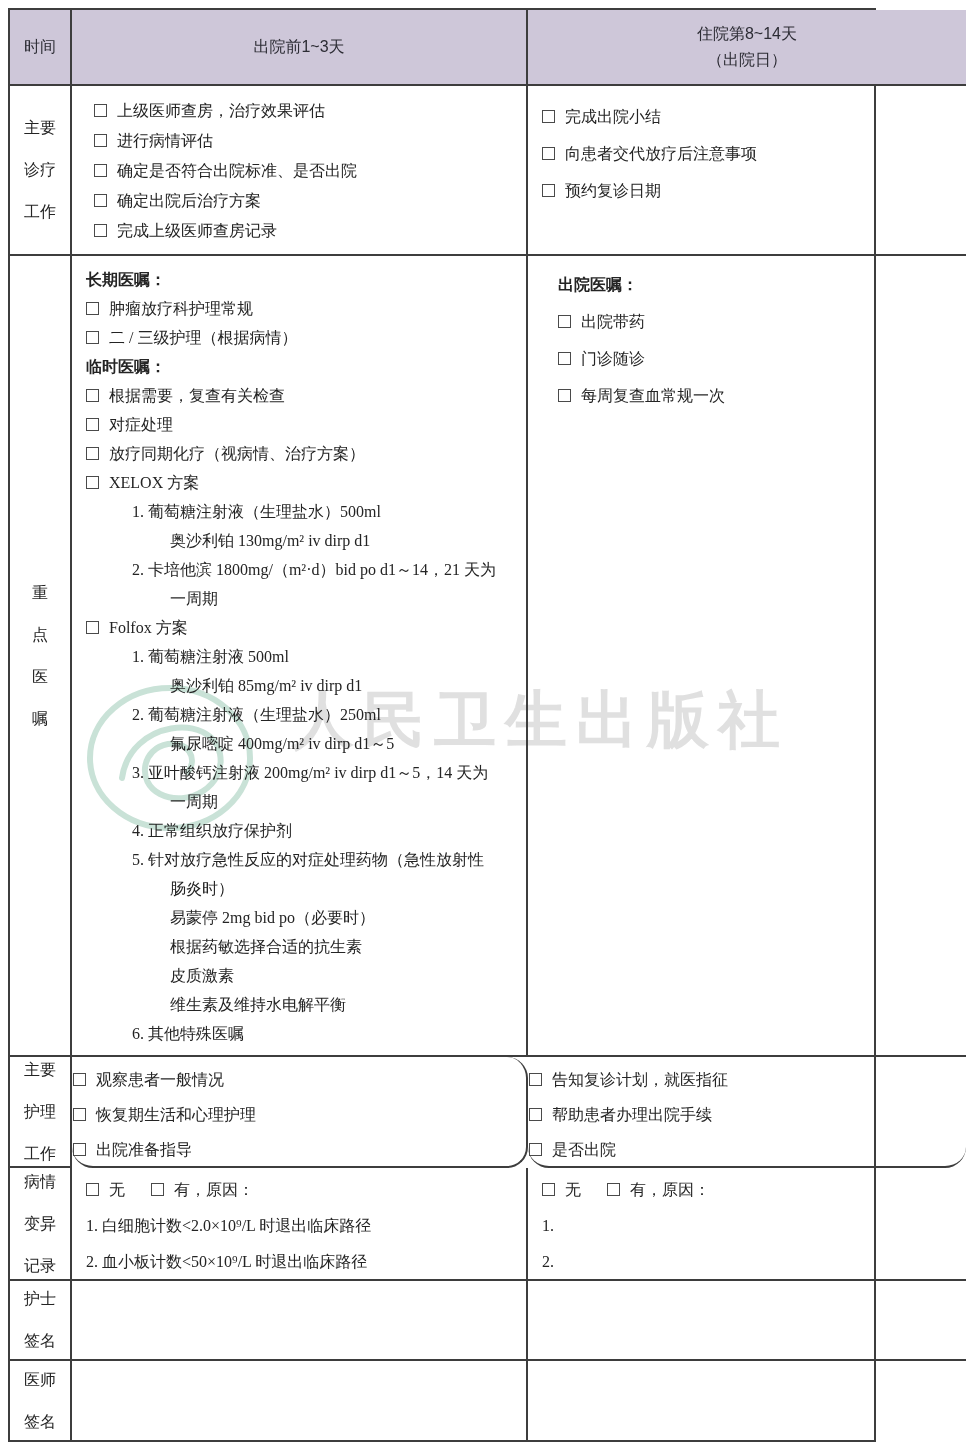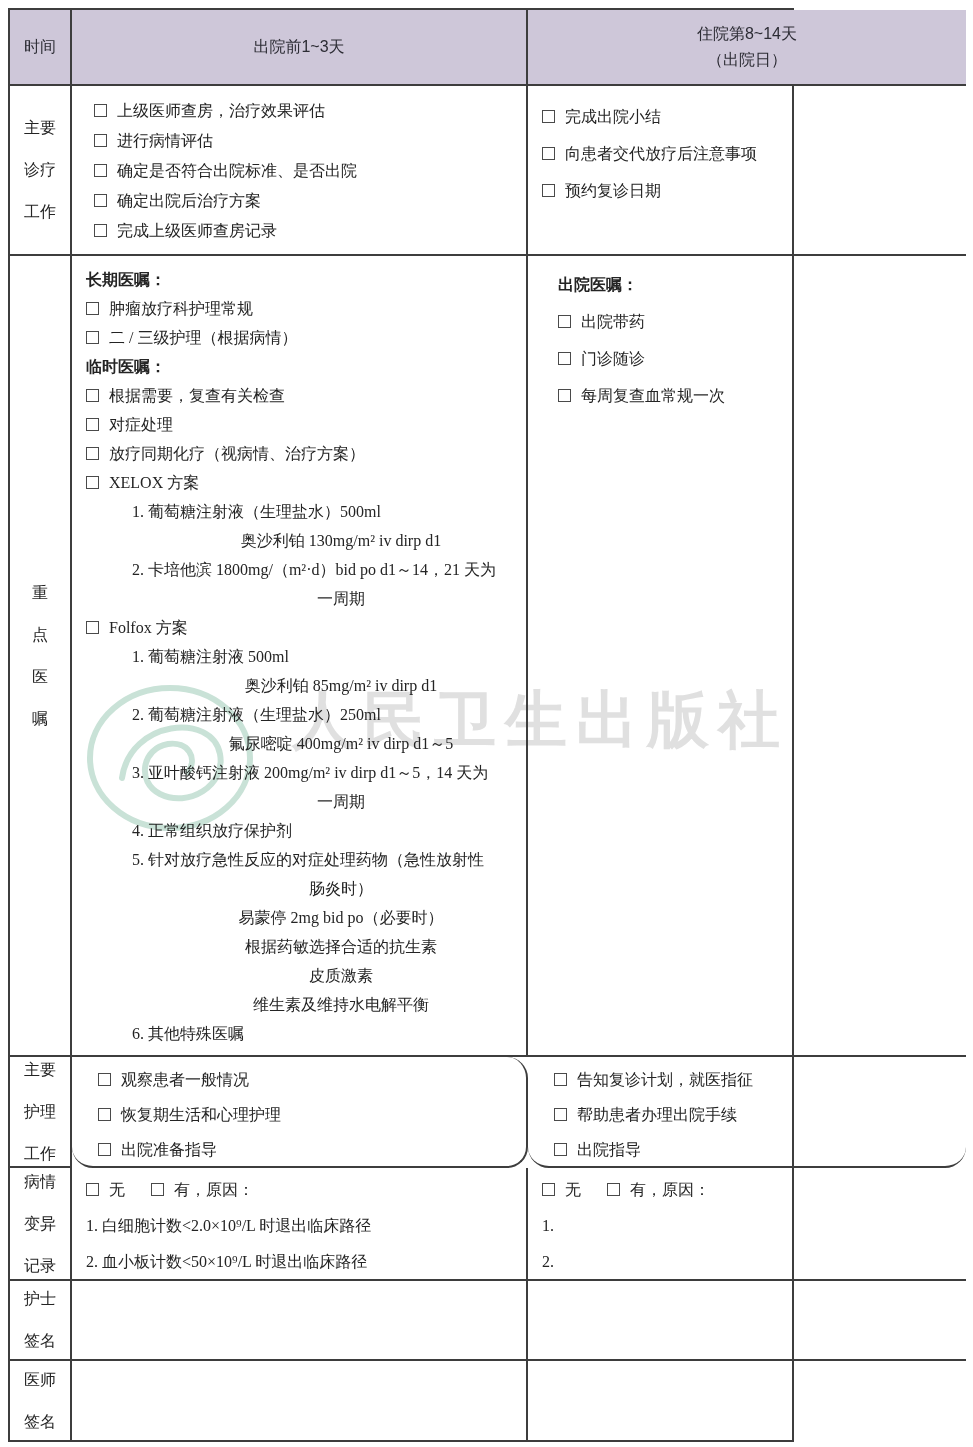--- a/index.html
+++ b/index.html
@@ -23,21 +23,21 @@
   .wm-logo{position:absolute;left:84px;top:682px;}
   .wm-text{
     position:absolute;left:292px;top:670px;height:100px;
     font-family:"Liberation Serif","DejaVu Serif",serif;
     font-size:62px;font-weight:700;line-height:100px;
     letter-spacing:9px;color:var(--wm);opacity:.75;white-space:nowrap;
   }
   
   .sheet{
     position:absolute;z-index:1;left:8px;top:8px;
-    width:786px;height:1434px;
+    width:868px;height:1434px;
     border:2px solid var(--line);
     display:grid;
     grid-template-columns:62px 456px 438px;
     grid-template-rows:76px 170px 801px 111px 113px 80px 79px;
     font-size:16px;
   }
   .cell{border-right:2px solid var(--line);border-bottom:2px solid var(--line);background:transparent;}
   .cell.last-col{border-right:none;}
   .cell.last-row{border-bottom:none;}
   
@@ -50,25 +50,25 @@
   
   .label{
     display:flex;flex-direction:column;align-items:center;justify-content:center;
     line-height:42px;font-size:16px;
   }
   
   .content{padding:9px 14px;line-height:29px;}
   .content.r1{padding:10px 22px;line-height:30px;}
   .content.r1r{padding:12px 14px;line-height:37px;}
   .content.r2r{padding:10px 30px;line-height:37px;}
-  .content.r3{padding:5px 26px;line-height:35px;border-radius:21px;}
+  .content.r3{padding:5px 1px;line-height:35px;border-radius:21px;}
   .content.r4{padding:4px 14px;line-height:36px;}
   .h{font-family:"Liberation Sans","DejaVu Sans",sans-serif;font-weight:700;}
   .n1{padding-left:46px;}
-  .c2{padding-left:84px;text-align:center;}
+  .c2{padding-left:84px;}
   .cb{
     display:inline-block;width:13px;height:13px;
     border:1.5px solid #4a4a4a;background:transparent;
     margin-right:10px;transform:translateY(1px);
   }
   .cb.gap{margin-left:26px;}
   .line{white-space:nowrap;}
 </style>
 </head>
 <body>
@@ -160,21 +160,21 @@
     <div>工作</div>
   </div>
   <div class="cell content r3">
     <div class="line"><span class="cb"></span><span>观察患者一般情况</span></div>
     <div class="line"><span class="cb"></span><span>恢复期生活和心理护理</span></div>
     <div class="line"><span class="cb"></span><span>出院准备指导</span></div>
   </div>
   <div class="cell content r3 last-col">
     <div class="line"><span class="cb"></span><span>告知复诊计划，就医指征</span></div>
     <div class="line"><span class="cb"></span><span>帮助患者办理出院手续</span></div>
-    <div class="line"><span class="cb"></span><span>出院指导</span></div>
+    <div class="line"><span class="cb"></span><span>是否出院</span></div>
   </div>
 
   <div class="cell label">
     <div>病情</div>
     <div>变异</div>
     <div>记录</div>
   </div>
   <div class="cell content r4">
     <div class="line">
       <span class="cb"></span><span>无</span><span class="cb gap"></span><span>有，原因：</span>

